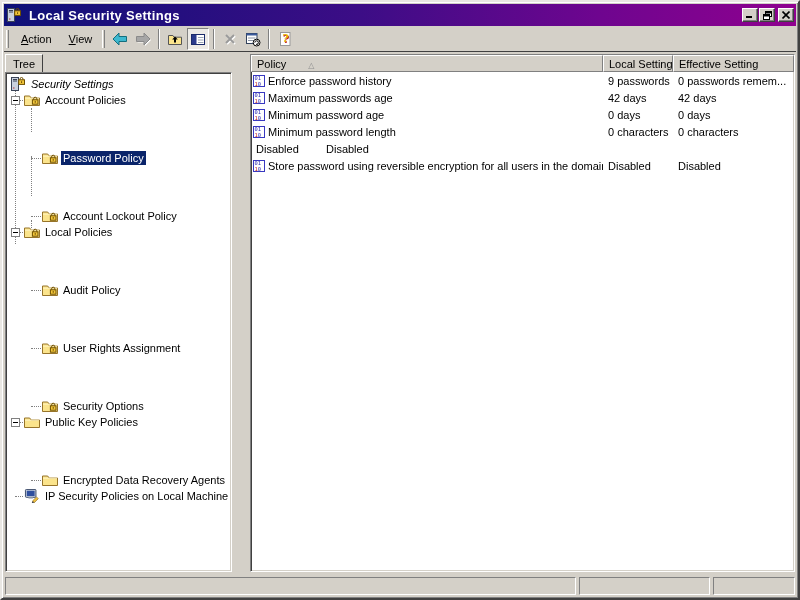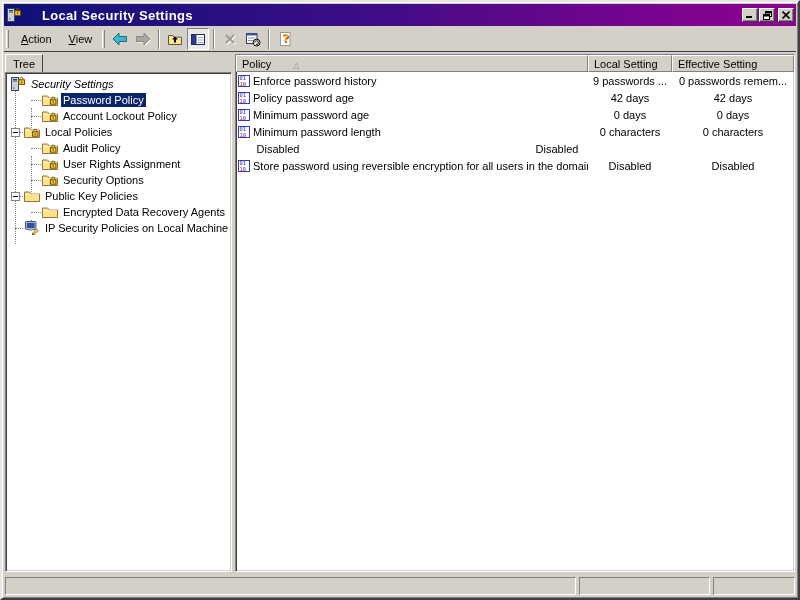--- a/index.html
+++ b/index.html
@@ -11,21 +11,21 @@
     border: 2px solid; border-color: #E9E7E3 #404040 #404040 #E9E7E3;
     box-shadow: inset 1px 1px 0 #fff, inset -1px -1px 0 #808080;
     background: #D4D0C8;
     display: flex; flex-direction: column;
     padding: 2px;
   }
 
   
   .titlebar {
     height: 22px; flex: none;
-    display: flex; align-items: center; gap: 20px; padding: 0 2px;
+    display: flex; align-items: center; gap: 7px; padding: 0 2px;
     background: linear-gradient(90deg, #0E1178 0%, #3C0D86 45%, #6E058F 75%, #8F018F 100%);
   }
   .titlebar .app-icon { width: 16px; height: 16px; flex: none; }
   .title-text { flex: 1; color: #fff; font-weight: bold; font-size: 13px; letter-spacing: .3px;
     white-space: nowrap; overflow: hidden; }
   .winbtns { display: flex; gap: 1px; }
   .winbtn {
     width: 16px; height: 14px; background: #D4D0C8;
     border: 1px solid; border-color: #fff #404040 #404040 #fff;
     box-shadow: inset -1px -1px 0 #808080;
@@ -44,42 +44,42 @@
   .menu-item .u { text-decoration: underline; }
   .tsep { width: 2px; height: 20px; border-left: 1px solid #808080; border-right: 1px solid #fff; margin: 0 3px; flex: none; }
   .tbtn {
     width: 22px; height: 22px; flex: none;
     display: flex; align-items: center; justify-content: center;
     background: transparent; border: 1px solid transparent; padding: 0;
   }
   .tbtn.pressed { border-color: #808080 #fff #fff #808080; background: #ECEAE6; }
 
   
-  .main { flex: 1; min-height: 0; display: flex; gap: 3px; padding: 2px 1px 3px 1px; text-align: center; }
+  .main { flex: 1; min-height: 0; display: flex; gap: 18px; padding: 2px 1px 3px 1px; }
   .left-col { width: 227px; flex: none; display: flex; flex-direction: column; }
   .tab-row { height: 18px; flex: none; display: flex; padding-left: 0; }
   .tab {
     width: 38px; height: 18px; font-size: 11px;
     display: flex; align-items: center; justify-content: center;
     background: #D4D0C8;
     border: 1px solid; border-color: #fff #404040 #D4D0C8 #fff;
     border-bottom: none;
   }
   .sunken {
     border: 1px solid; border-color: #808080 #fff #fff #808080;
     box-shadow: inset 1px 1px 0 #404040, inset -1px -1px 0 #D4D0C8;
   }
 
   
   .tree-box { flex: 1; background: #fff; position: relative; overflow: hidden; padding-top: 3px; }
   .trow { height: 16px; display: flex; align-items: center; font-size: 11px; position: relative; z-index: 1; white-space: nowrap; }
   .lvl0 { padding-left: 3px; font-style: italic; }
   .lvl1 { padding-left: 5px; }
   .lvl1.nobox { padding-left: 9px; }
-  .lvl2 { padding-left: 25px; }
+  .lvl2 { padding-left: 25px; margin-top: 42px; }
   .ebox { width: 9px; height: 9px; flex: none; background: #fff; border: 1px solid #808080;
     display: flex; align-items: center; justify-content: center; }
   .minus { width: 5px; height: 1px; background: #000; }
   .hstub { height: 0; border-top: 1px dotted #808080; flex: none; }
   .h3 { width: 3px; } .h8 { width: 8px; } .h10 { width: 10px; }
   .ticon { width: 16px; height: 14px; flex: none; margin-left: 1px; }
   .tlabel { margin-left: 3px; padding: 1px 2px; color: #000; }
   .tlabel.sel { background: #0A246A; color: #fff; }
   .spine { position: absolute; width: 0; border-left: 1px dotted #808080; z-index: 0; }
   .spine1 { left: 9px; top: 17px; height: 154px; }
@@ -87,21 +87,21 @@
   .spine-lp { left: 25px; top: 83px; height: 40px; }
   .spine-pk { left: 25px; top: 147px; height: 8px; }
 
   
   .list-box { flex: 1; min-width: 0; background: #fff; display: flex; flex-direction: column; overflow: hidden; }
   .lhead { display: flex; height: 17px; flex: none; font-size: 11px; background: #D4D0C8; }
   .hc {
     background: #D4D0C8; border: 1px solid; border-color: #fff #808080 #808080 #fff;
     display: flex; align-items: center; padding: 0 5px; white-space: nowrap; overflow: hidden;
   }
-  .c1 { width: 352px; flex: none; } .c2 { width: 84px; flex: none; } .c3 { flex: 1; min-width: 0; }
+  .c1 { width: 352px; flex: none; } .c2 { width: 70px; flex: none; } .c3 { flex: 1; min-width: 0; }
   .sort-icon::after { content: "△"; font-size: 8px; color: #909090; margin-left: 22px; }
   .lrow { display: flex; height: 17px; flex: none; align-items: center; font-size: 11px; }
   .pcell { display: flex; align-items: center; gap: 3px; padding: 0 2px; overflow: hidden; white-space: nowrap; }
   .pic { width: 12px; height: 12px; flex: none; }
   .vcell { padding: 0 5px; white-space: nowrap; overflow: hidden; }
 
   
   .statusbar { height: 21px; flex: none; display: flex; gap: 3px; padding: 2px 1px 1px 1px; background: #D4D0C8; }
   .sseg { border: 1px solid; border-color: #808080 #fff #fff #808080; background: #D4D0C8; }
   .s1 { flex: 1; } .s2 { width: 131px; flex: none; } .s3 { width: 82px; flex: none; }
@@ -250,78 +250,88 @@
         <div class="spine spine-lp"></div>
         <div class="spine spine-pk"></div>
 
         <div class="trow lvl0">
           <svg class="ticon">
               <use href="#sym-computer-lock"></use>
             </svg>
           <span class="tlabel">Security Settings</span>
         </div>
 
-
-        <div class="trow lvl2">
-          <span class="hstub h10"></span>
-          <svg class="ticon">
-              <use href="#sym-folder-lock"></use>
-            </svg>
-          <span class="tlabel sel">Password Policy</span>
-        </div>
-
-        <div class="trow lvl2">
-          <span class="hstub h10"></span>
-          <svg class="ticon">
-              <use href="#sym-folder-lock"></use>
-            </svg>
-          <span class="tlabel">Account Lockout Policy</span>
-        </div>
-
         <div class="trow lvl1">
           <span class="ebox">
               <span class="minus"></span>
             </span>
           <span class="hstub h3"></span>
           <svg class="ticon">
               <use href="#sym-folder-lock"></use>
             </svg>
-          <span class="tlabel">Local Policies</span>
-        </div>
-
-        <div class="trow lvl2">
-          <span class="hstub h10"></span>
-          <svg class="ticon">
-              <use href="#sym-folder-lock"></use>
-            </svg>
-          <span class="tlabel">Audit Policy</span>
-        </div>
-
-        <div class="trow lvl2">
-          <span class="hstub h10"></span>
-          <svg class="ticon">
-              <use href="#sym-folder-lock"></use>
-            </svg>
-          <span class="tlabel">User Rights Assignment</span>
-        </div>
-
-        <div class="trow lvl2">
-          <span class="hstub h10"></span>
-          <svg class="ticon">
-              <use href="#sym-folder-lock"></use>
-            </svg>
-          <span class="tlabel">Security Options</span>
+          <span class="tlabel">Account Policies</span>
+        </div>
+
+        <div class="trow lvl2">
+          <span class="hstub h10"></span>
+          <svg class="ticon">
+              <use href="#sym-folder-lock"></use>
+            </svg>
+          <span class="tlabel sel">Password Policy</span>
+        </div>
+
+        <div class="trow lvl2">
+          <span class="hstub h10"></span>
+          <svg class="ticon">
+              <use href="#sym-folder-lock"></use>
+            </svg>
+          <span class="tlabel">Account Lockout Policy</span>
         </div>
 
         <div class="trow lvl1">
           <span class="ebox">
               <span class="minus"></span>
             </span>
           <span class="hstub h3"></span>
           <svg class="ticon">
+              <use href="#sym-folder-lock"></use>
+            </svg>
+          <span class="tlabel">Local Policies</span>
+        </div>
+
+        <div class="trow lvl2">
+          <span class="hstub h10"></span>
+          <svg class="ticon">
+              <use href="#sym-folder-lock"></use>
+            </svg>
+          <span class="tlabel">Audit Policy</span>
+        </div>
+
+        <div class="trow lvl2">
+          <span class="hstub h10"></span>
+          <svg class="ticon">
+              <use href="#sym-folder-lock"></use>
+            </svg>
+          <span class="tlabel">User Rights Assignment</span>
+        </div>
+
+        <div class="trow lvl2">
+          <span class="hstub h10"></span>
+          <svg class="ticon">
+              <use href="#sym-folder-lock"></use>
+            </svg>
+          <span class="tlabel">Security Options</span>
+        </div>
+
+        <div class="trow lvl1">
+          <span class="ebox">
+              <span class="minus"></span>
+            </span>
+          <span class="hstub h3"></span>
+          <svg class="ticon">
               <use href="#sym-folder"></use>
             </svg>
           <span class="tlabel">Public Key Policies</span>
         </div>
 
         <div class="trow lvl2">
           <span class="hstub h10"></span>
           <svg class="ticon">
               <use href="#sym-folder"></use>
             </svg>
@@ -360,21 +370,21 @@
             <span>Enforce password history</span>
           </div>
         <div class="vcell c2">9 passwords ...</div>
         <div class="vcell c3">0 passwords remem...</div>
       </div>
       <div class="lrow">
         <div class="pcell c1">
             <svg class="pic">
               <use href="#sym-policy"></use>
             </svg>
-            <span>Policy password age</span>
+            <span>Maximum passwords age</span>
           </div>
         <div class="vcell c2">42 days</div>
         <div class="vcell c3">42 days</div>
       </div>
       <div class="lrow">
         <div class="pcell c1">
             <svg class="pic">
               <use href="#sym-policy"></use>
             </svg>
             <span>Minimum password age</span>

